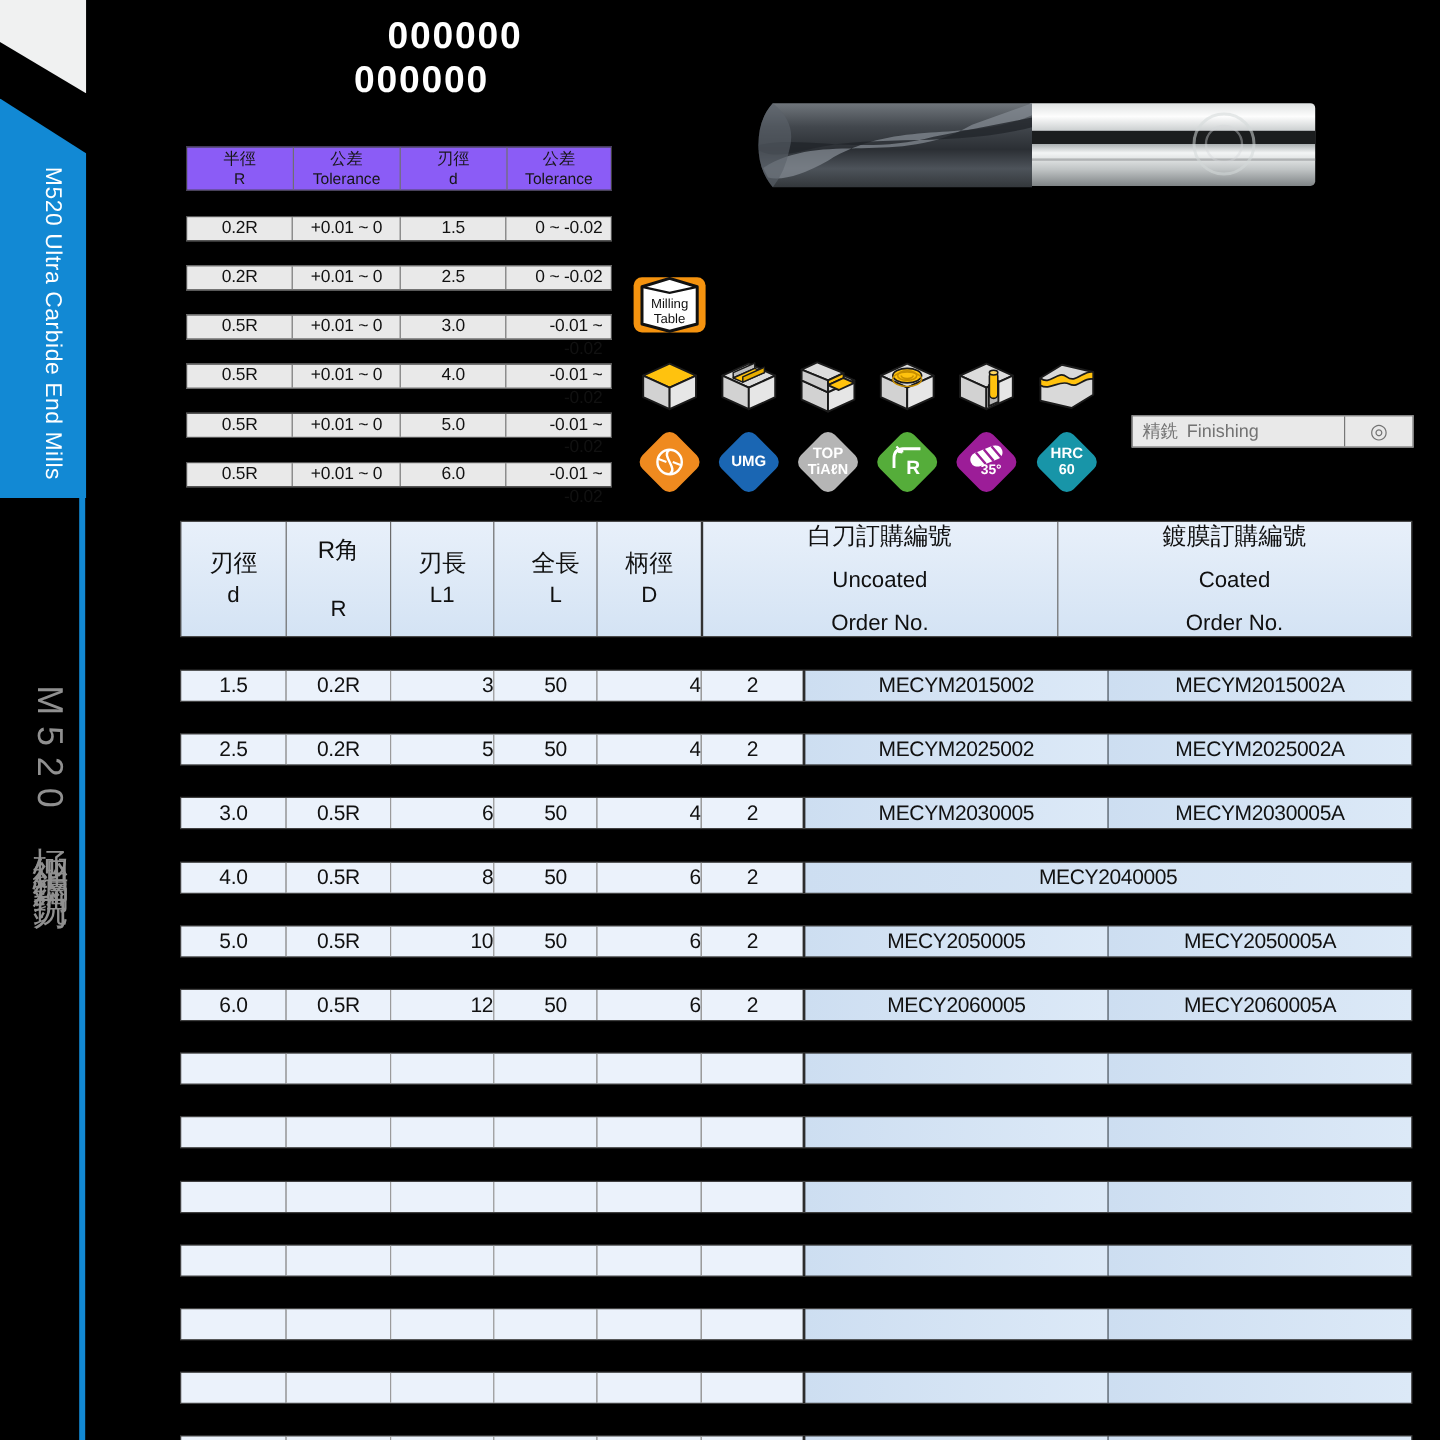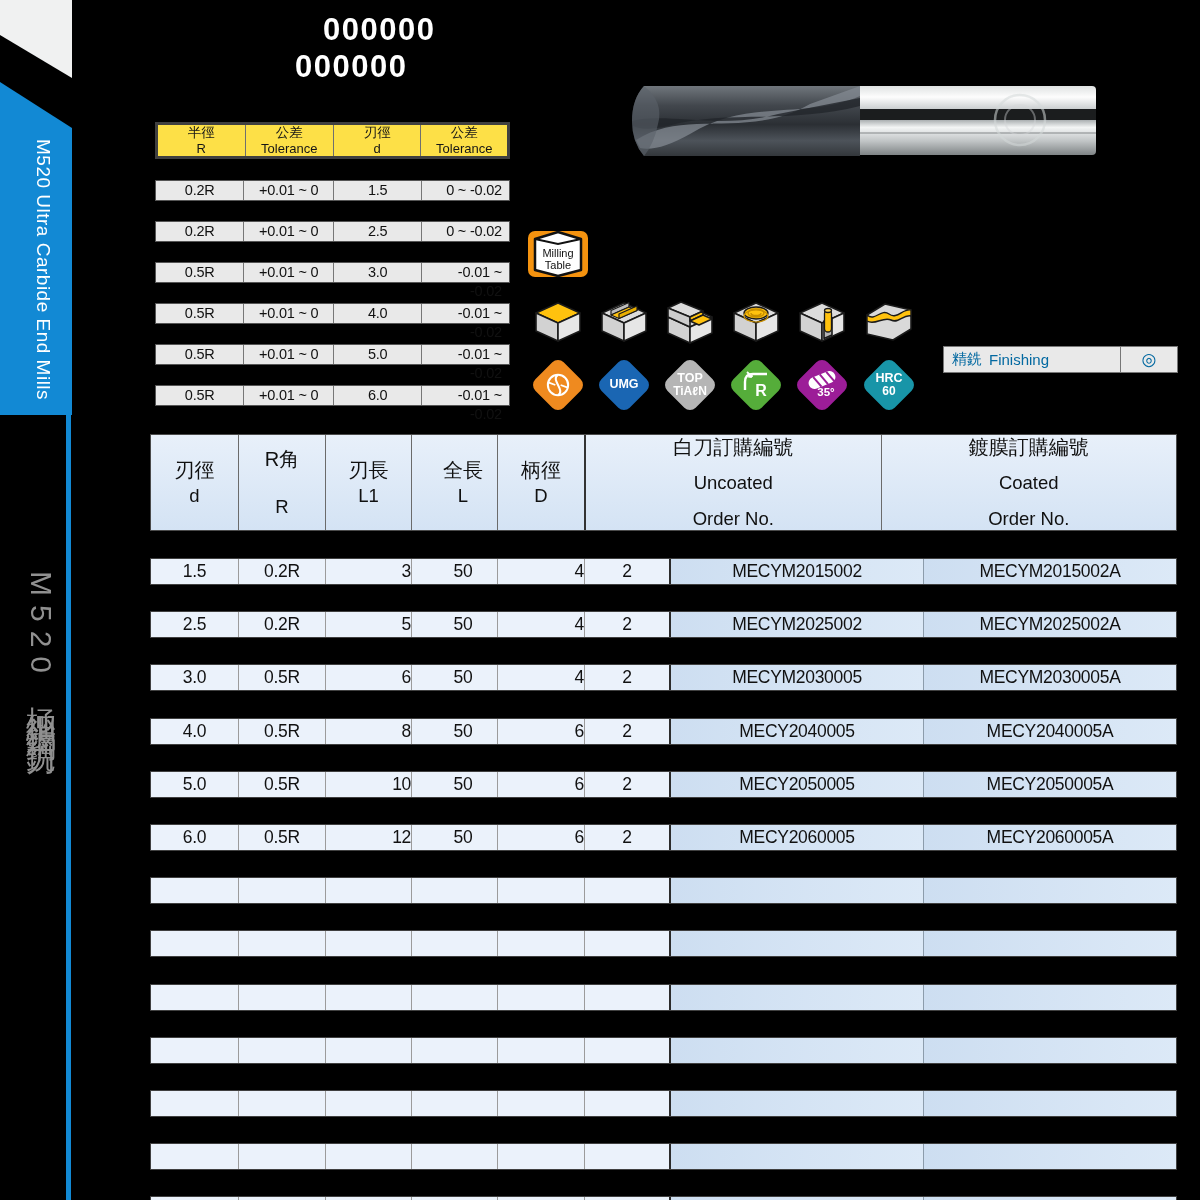--- a/index.html
+++ b/index.html
@@ -17,21 +17,21 @@
     writing-mode:vertical-rl;text-orientation:mixed;color:#909090;font-size:30px;letter-spacing:9px;white-space:nowrap;}
   .side-line{left:66px;top:414px;width:5px;height:786px;background:#1289d4;}
 
   
   .pn{color:#fff;font-weight:bold;font-size:31px;letter-spacing:1.5px;line-height:1;}
   .pn1{left:323px;top:14px;}
   .pn2{left:295px;top:51px;}
 
   
   .tol-table{left:155px;top:122px;width:355px;}
-  .tol-header{display:flex;height:37px;border:3px solid #404040;box-sizing:border-box;background:#fde047;justify-content:center;}
+  .tol-header{display:flex;height:37px;border:1px solid #404040;box-sizing:border-box;background:#8b5cf6;justify-content:center;}
   .tol-hcell{display:flex;flex-direction:column;align-items:center;justify-content:center;
     border-left:1px solid #6f6f6f;box-sizing:border-box;color:#161616;}
   .tol-hcell:first-child{border-left:none;}
   .tol-zh{font-size:13.5px;line-height:1.2;}
   .tol-en{font-size:13px;line-height:1.2;}
   .tol-rows{margin-top:21px;display:flex;flex-direction:column;row-gap:20px;}
   .tol-row{display:flex;height:21px;border:1px solid #555;box-sizing:border-box;background:#e9e9e9;}
   .tol-cell{font-size:14.5px;line-height:19px;color:#111;text-align:center;
     border-left:1px solid #777;box-sizing:border-box;letter-spacing:-.2px;}
   .tol-cell:first-child{border-left:none;}
@@ -50,21 +50,21 @@
   
   .badge{width:40px;height:40px;top:365px;transform:rotate(45deg);border-radius:8px;}
   .badge-inner{position:absolute;inset:0;transform:rotate(-45deg);display:flex;flex-direction:column;
     align-items:center;justify-content:center;color:#fff;font-weight:bold;line-height:1.05;}
   .badge-l1{font-size:12.5px;} .badge-l2{font-size:12px;}
   .badge-r{font-size:16px;margin-top:-8px;margin-left:10px;}
   .badge-35{font-size:11.5px;margin-top:-3px;margin-left:8px;}
 
   
   .fin-bar{left:943px;top:346px;width:235px;height:27px;display:flex;border:1px solid #777;
-    box-sizing:border-box;background:#e9e9e9;color:#0369a1;}
+    box-sizing:border-box;background:#e9e9e9;color:#737373;}
   .fin-label{flex:1;display:flex;align-items:center;gap:7px;padding-left:8px;font-size:15px;}
   .fin-mark{width:57px;border-left:1px solid #777;box-sizing:border-box;display:flex;
     align-items:center;justify-content:center;font-size:17px;}
 
   
   .main-table{left:150px;top:434px;width:1027px;}
   .m-header{display:flex;height:97px;border:1px solid #4a4a4a;box-sizing:border-box;
     background:linear-gradient(180deg,#e8f0fa,#d4e3f4);}
   .m-hcell{display:flex;flex-direction:column;align-items:center;justify-content:center;
     border-left:1px solid #6b6b6b;box-sizing:border-box;color:#101010;gap:3px;}
@@ -387,21 +387,20 @@
         <div class="m-cell mc7">MECYM2030005A</div>
       </div>
       <div class="m-row">
         <div class="m-cell mc0">4.0</div>
         <div class="m-cell mc1">0.5R</div>
         <div class="m-cell mc2">8</div>
         <div class="m-cell mc3">50</div>
         <div class="m-cell mc4">6</div>
         <div class="m-cell mc5">2</div>
         <div class="m-cell mc6">MECY2040005</div>
-        <div class="m-cell mc7">MECY2040005A</div>
       </div>
       <div class="m-row">
         <div class="m-cell mc0">5.0</div>
         <div class="m-cell mc1">0.5R</div>
         <div class="m-cell mc2">10</div>
         <div class="m-cell mc3">50</div>
         <div class="m-cell mc4">6</div>
         <div class="m-cell mc5">2</div>
         <div class="m-cell mc6">MECY2050005</div>
         <div class="m-cell mc7">MECY2050005A</div>

